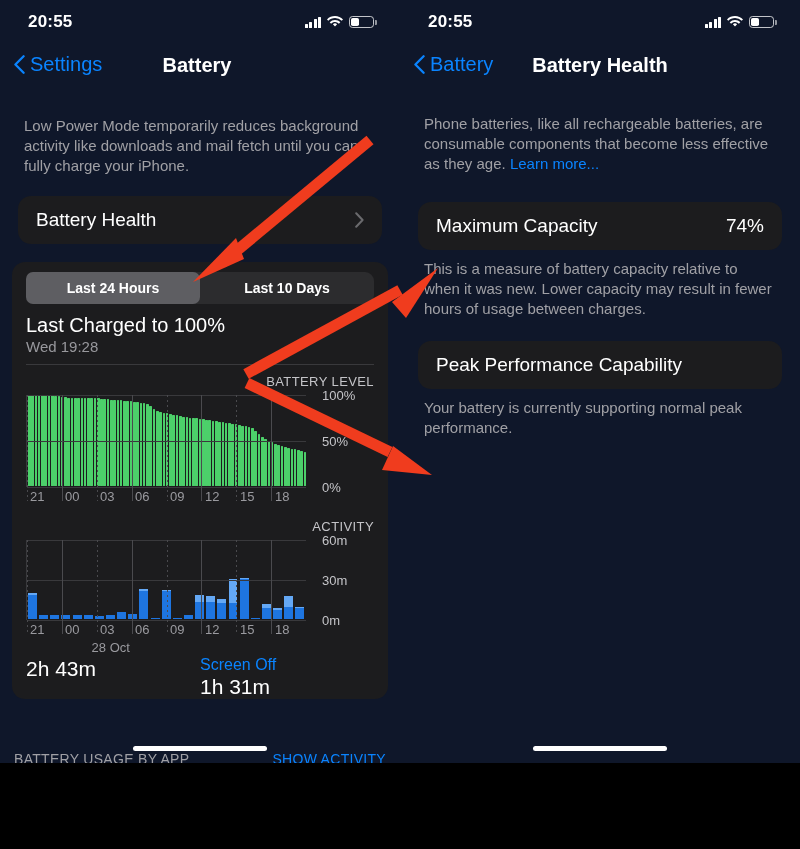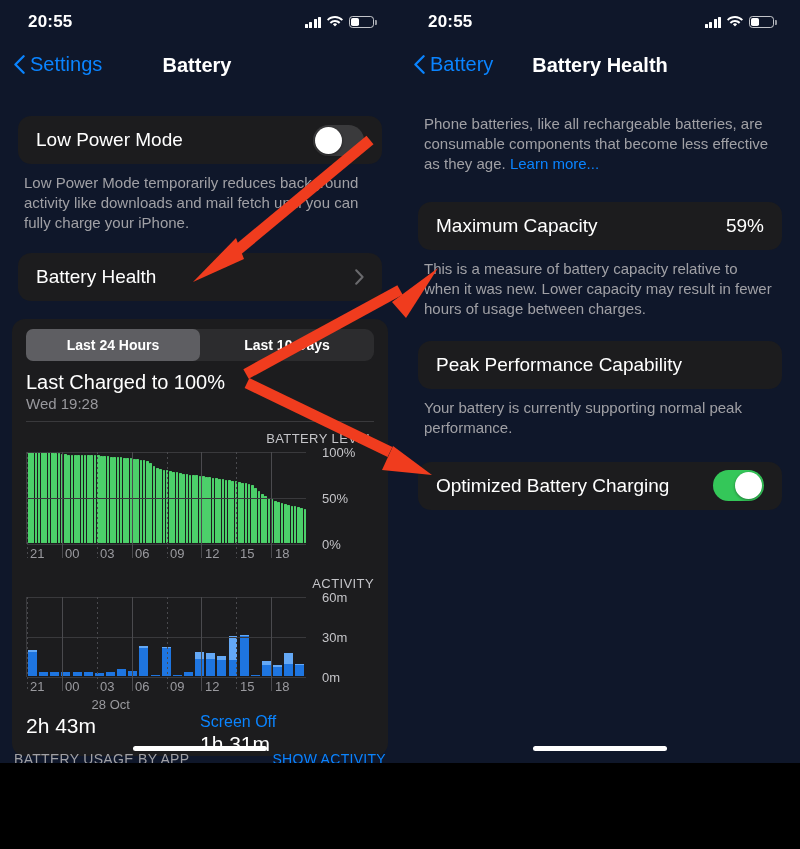--- a/index.html
+++ b/index.html
@@ -177,28 +177,20 @@
         <svg viewBox="0 0 11 19" width="11" height="19">
             <path d="M9.6 1.3 1.4 9.5l8.2 8.2" stroke="#0a84ff" stroke-width="2.3" fill="none" stroke-linecap="round" stroke-linejoin="round"></path>
           </svg>
       </span>
       <span>Settings</span>
     </div>
     <div class="nav-title">Battery</div>
   </div>
 
   <div style="margin-top:24px;">
-    <div class="card">
-      <div class="row">
-        <span class="row-label">Low Power Mode</span>
-        <span class="toggle off">
-            <span class="knob"></span>
-          </span>
-      </div>
-    </div>
     <div class="footnote">Low Power Mode temporarily reduces background activity like downloads and mail fetch until you can fully charge your iPhone.</div>
   </div>
 
   <div style="margin-top:20px;">
     <div class="card">
       <div class="row">
         <span class="row-label">Battery Health</span>
         <span class="chev-right">
           <svg viewBox="0 0 9 16" width="9" height="16">
               <path d="M1.2 1.2 7.6 8l-6.4 6.8" stroke="#c9c9ce" stroke-width="2" fill="none" stroke-linecap="round" stroke-linejoin="round"></path>
@@ -530,44 +522,36 @@
   </div>
 
   <div class="footnote" style="margin-top:22px;">
     <span>Phone batteries, like all rechargeable batteries, are consumable components that become less effective as they age. </span><a href="#">Learn more...</a>
   </div>
 
   <div style="margin-top:28px;">
     <div class="card">
       <div class="row">
         <span class="row-label">Maximum Capacity</span>
-        <span class="row-value">59%</span>
+        <span class="row-value">74%</span>
       </div>
     </div>
     <div class="footnote">This is a measure of battery capacity relative to when it was new. Lower capacity may result in fewer hours of usage between charges.</div>
   </div>
 
   <div style="margin-top:22px;">
     <div class="card">
       <div class="row">
         <span class="row-label">Peak Performance Capability</span>
       </div>
     </div>
     <div class="footnote">Your battery is currently supporting normal peak performance.</div>
   </div>
 
   <div style="margin-top:24px;">
-    <div class="card">
-      <div class="row">
-        <span class="row-label">Optimized Battery Charging</span>
-        <span class="toggle on">
-            <span class="knob"></span>
-          </span>
-      </div>
-    </div>
   </div>
 
   <div class="home-ind"></div>
 </div>
 
 <svg class="arrows" width="800" height="849" viewBox="0 0 800 849">
   <g>
     <line x1="370" y1="140" x2="222" y2="263" stroke="#f03c1e" stroke-width="11" stroke-linecap="butt"></line>
     <polygon points="193,282 244,259 236,238" fill="#f03c1e"></polygon>
   </g>

